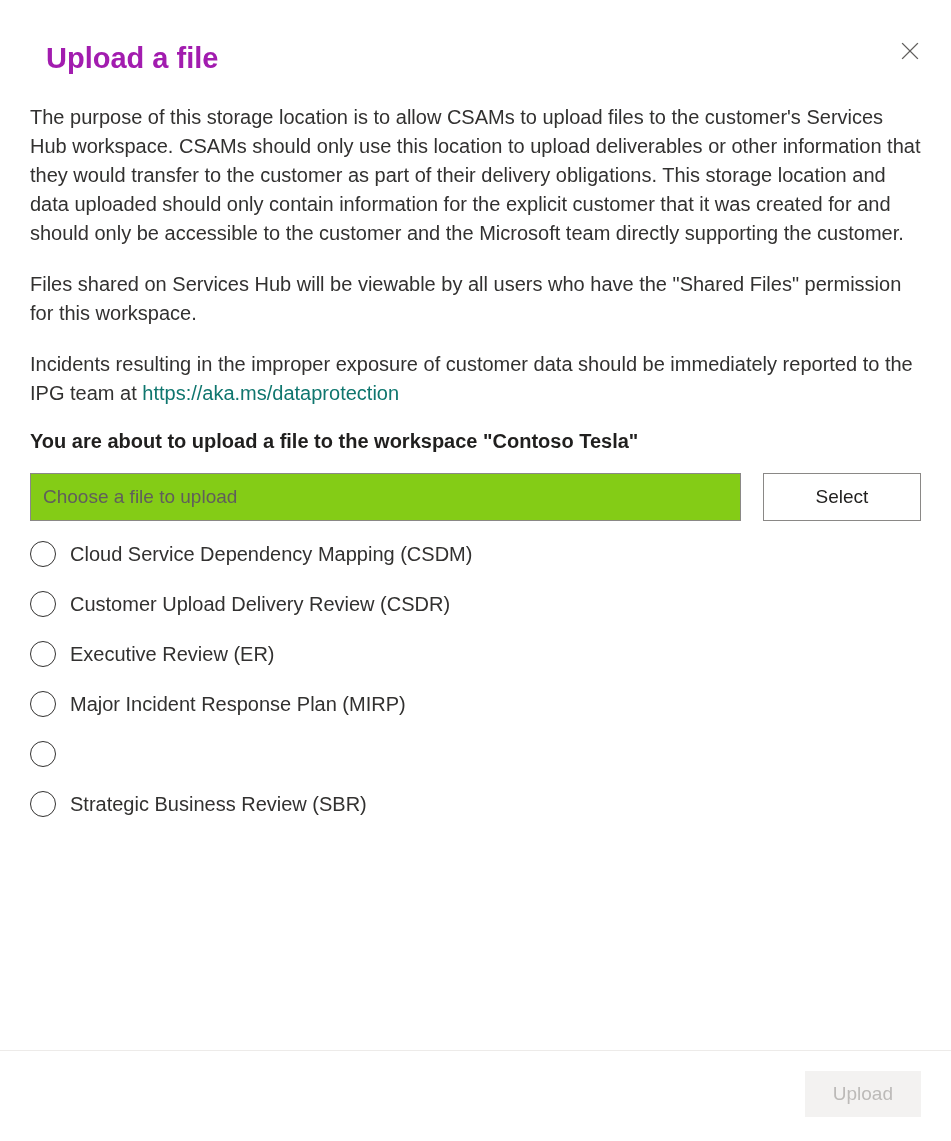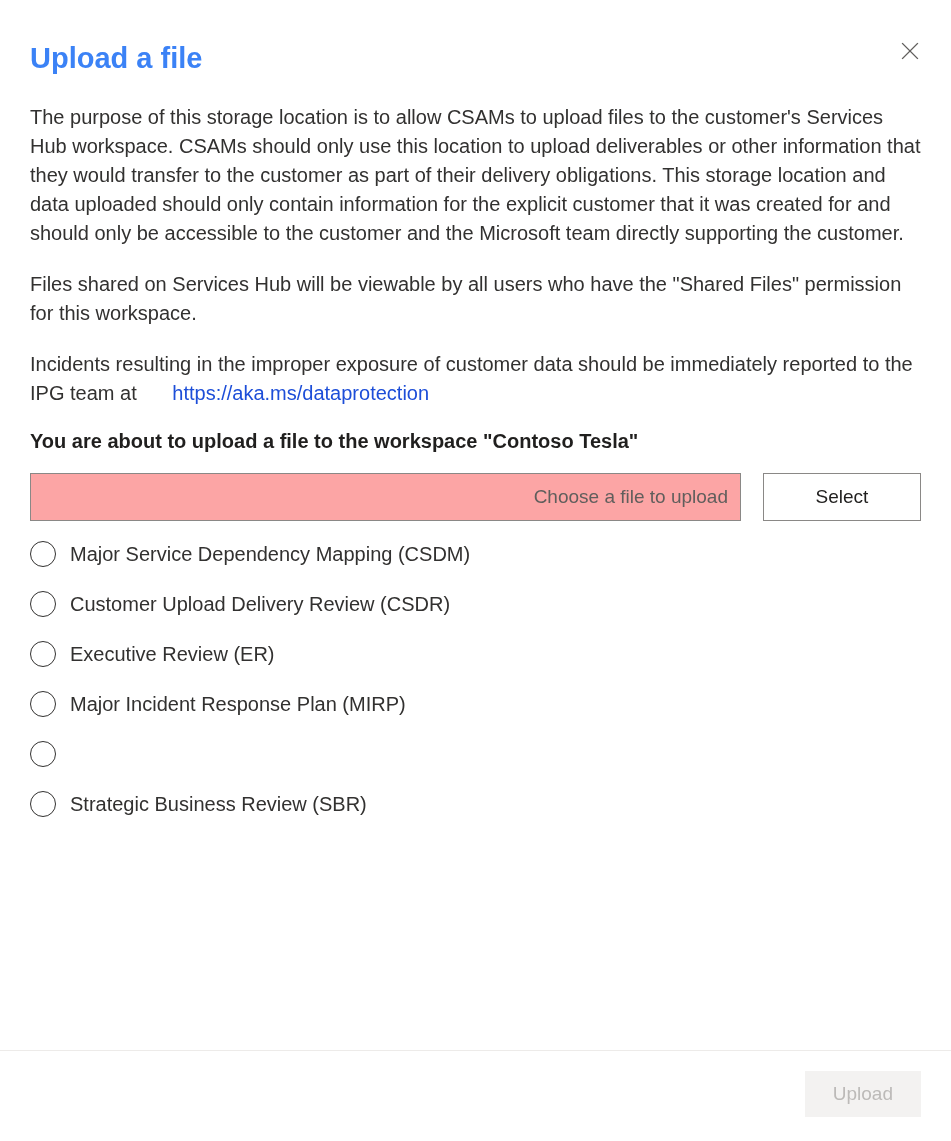--- a/index.html
+++ b/index.html
@@ -28,57 +28,55 @@
     align-items: center;
     justify-content: center;
     background: transparent;
     border: none;
     padding: 0;
   }
   .close-btn svg { width: 18px; height: 18px; }
   .title {
     font-size: 29px;
     font-weight: 600;
-    margin: 14px 0 28px 0;
-    color: #3b82f6;
+    margin: 14px 0 28px 16px;
+    color: #a21caf;
   }
   .para {
     font-size: 20px;
     line-height: 1.45;
     margin: 0 0 22px 0;
     color: #323130;
   }
   .link {
-    color: #1d4ed8;
+    color: #0f766e;
     text-decoration: none;
     cursor: pointer;
-    margin-left: 30px;
   }
   .sub-heading {
     font-size: 20px;
     font-weight: 600;
     margin: 0 0 20px 0;
     color: #201f1e;
   }
   .file-row {
     display: flex;
     gap: 22px;
     margin-bottom: 20px;
   }
   .file-input {
     flex: 1;
     height: 48px;
     border: 1px solid #8a8886;
     padding: 0 12px;
     font-size: 19px;
     font-family: inherit;
     color: #605e5c;
-    background: #fca5a5;
+    background: #84cc16;
     outline: none;
-    text-align: right;
   }
   .file-input::placeholder { color: #605e5c; }
   .select-btn {
     width: 158px;
     height: 48px;
     border: 1px solid #8a8886;
     background: #ffffff;
     font-size: 19px;
     font-family: inherit;
     color: #201f1e;
@@ -155,21 +153,21 @@
 
   <div class="file-row">
     <input class="file-input" type="text" readonly="" placeholder="Choose a file to upload" style="">
     <button class="select-btn">Select</button>
   </div>
 
 
   <div class="radio-list">
     <label class="radio-item">
       <span class="radio-circle"></span>
-      <span class="radio-label">Major Service Dependency Mapping (CSDM)</span>
+      <span class="radio-label">Cloud Service Dependency Mapping (CSDM)</span>
     </label>
     <label class="radio-item">
       <span class="radio-circle"></span>
       <span class="radio-label">Customer Upload Delivery Review (CSDR)</span>
     </label>
     <label class="radio-item">
       <span class="radio-circle"></span>
       <span class="radio-label">Executive Review (ER)</span>
     </label>
     <label class="radio-item">

